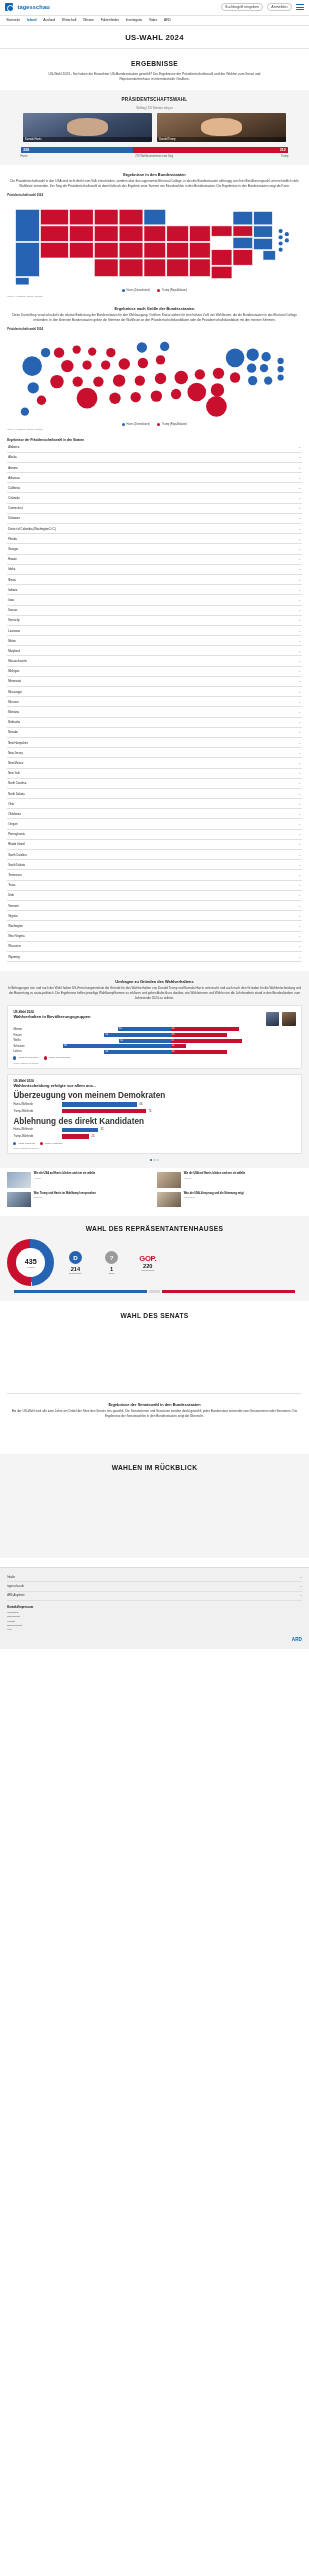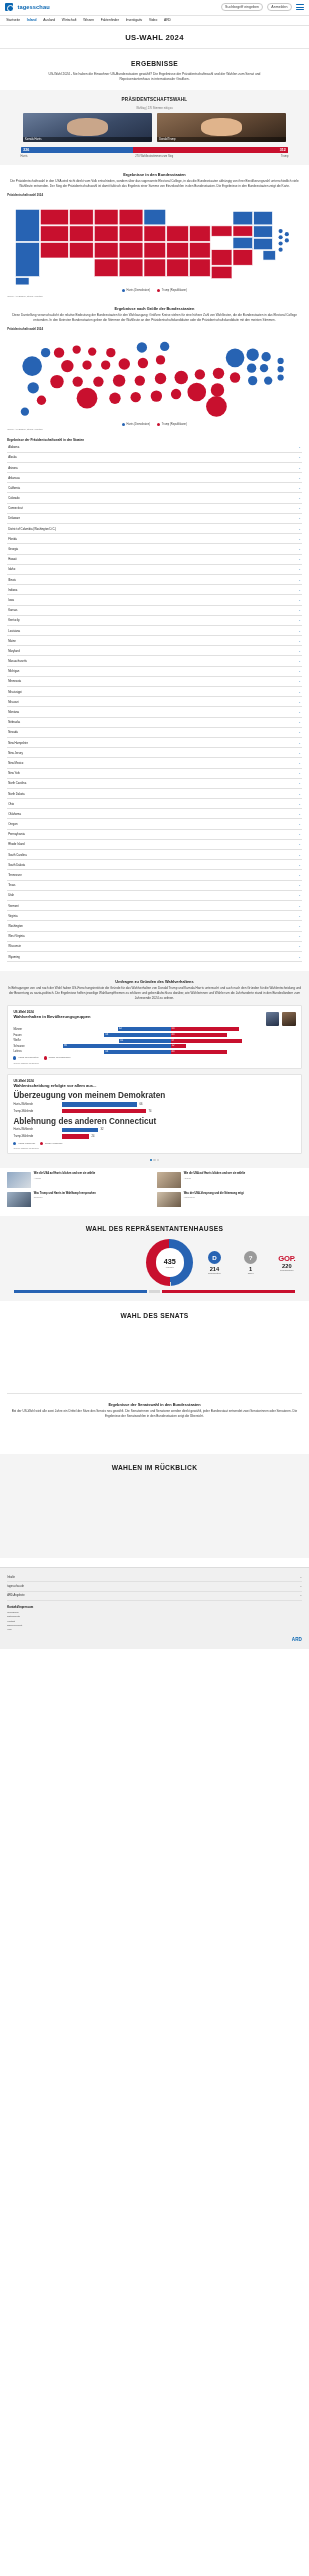--- a/index.html
+++ b/index.html
@@ -211,21 +211,21 @@
   .teaser { display:flex; gap:2.6px; }
   .teaser-img { width:24px; height:15.5px; flex:none; border-radius:0.5px; background:#b9c3cc;}
   .t1{background:linear-gradient(135deg,#8fa8c4,#d7dde3);} 
   .t2{background:linear-gradient(135deg,#c9b49a,#7d6a55);}
   .t3{background:linear-gradient(135deg,#9fb2c6,#46566b);}
   .t4{background:linear-gradient(135deg,#d0c0aa,#6b5a47);}
   .teaser-txt .tl { font-size:2.6px; font-weight:bold; line-height:1.35; color:#111;}
   .teaser-txt .tm { font-size:2.1px; color:#8a8a8a; margin-top:1px;}
 
   
-  .house-wrap { display:flex; align-items:center; gap:6.2px; justify-content:flex-end; padding: 3.1px 0 0;}
+  .house-wrap { display:flex; align-items:center; gap:6.2px; justify-content:flex-start; padding: 3.1px 0 0;}
   .donut { position:relative; width:47px; height:47px; flex:none;}
   .donut .hole {
     position:absolute; inset:9.3px; background:#fff; border-radius:50%;
     display:flex; flex-direction:column; align-items:center; justify-content:center;
   }
   .donut .hole .num { font-size:7.2px; font-weight:bold; color:#111;}
   .donut .hole .lbl { font-size:2.1px; color:#777;}
   .party-col { text-align:center; width:30px;}
   .party-badge {
     width:13.4px;height:13.4px;border-radius:50%;margin:0 auto 2.1px;
@@ -749,21 +749,21 @@
           <span class="topic-label">Harris-Wählende</span>
           <span class="topic-bar blue" style="width:75px"></span>
           <span class="topic-val">66</span>
         </div>
         <div class="topic-row">
           <span class="topic-label">Trump-Wählende</span>
           <span class="topic-bar" style="width:84px"></span>
           <span class="topic-val">74</span>
         </div>
       </div>
-    <div class="topic-label" style="width:auto;font-weight:bold;margin-top:3.1px;">Ablehnung des anderen Connecticut</div>
+    <div class="topic-label" style="width:auto;font-weight:bold;margin-top:3.1px;">Ablehnung des direkt Kandidaten</div>
     <div id="mot-chart-2">
         <div class="topic-row">
           <span class="topic-label">Harris-Wählende</span>
           <span class="topic-bar blue" style="width:36px"></span>
           <span class="topic-val">32</span>
         </div>
         <div class="topic-row">
           <span class="topic-label">Trump-Wählende</span>
           <span class="topic-bar" style="width:27px"></span>
           <span class="topic-val">24</span>

